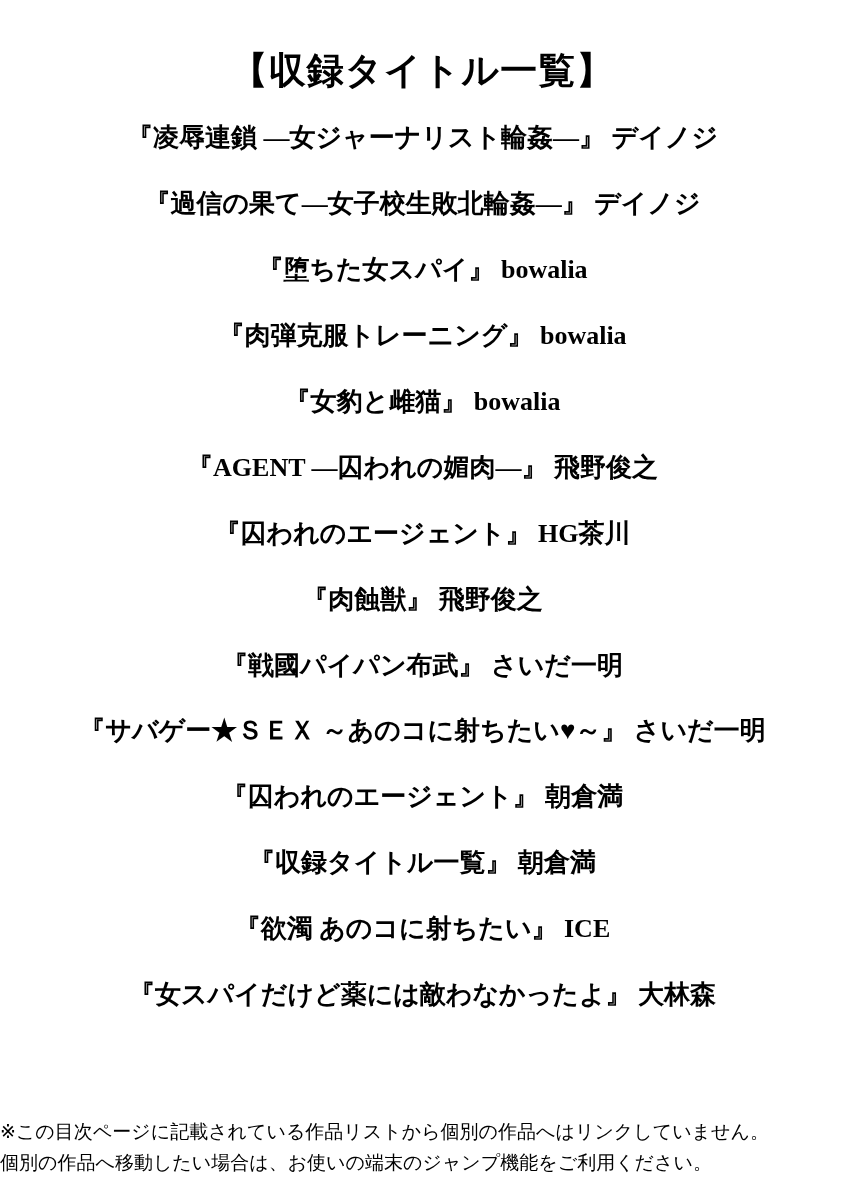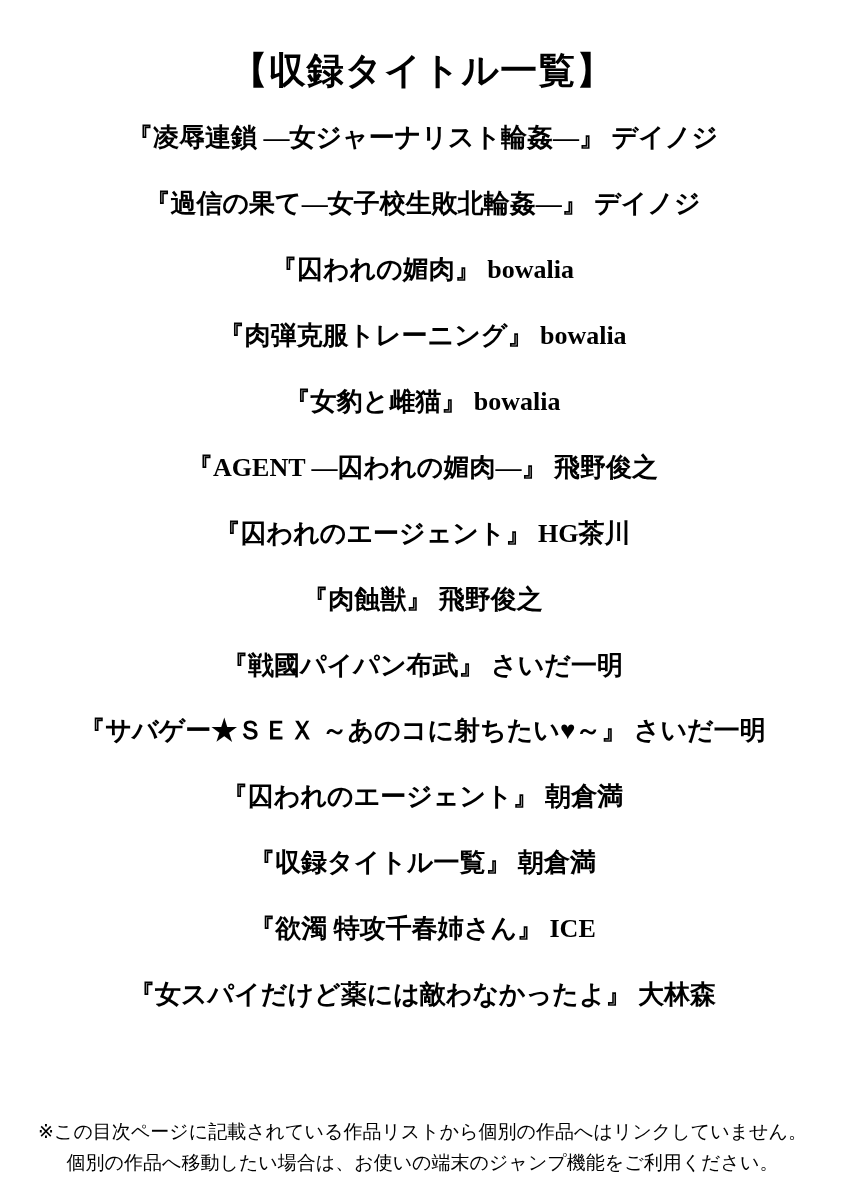--- a/index.html
+++ b/index.html
@@ -43,49 +43,48 @@
     justify-content: center;
     font-size: 26px;
     font-weight: bold;
     white-space: nowrap;
   }
   .footer {
     position: absolute;
     top: 1116px;
     left: 0;
     width: 100%;
-    text-align: center;
     font-family: "Liberation Sans", "DejaVu Sans", sans-serif;
     font-size: 19px;
     color: #000000;
   }
   .footer p {
     margin: 0;
     line-height: 31px;
     white-space: nowrap;
   }
 </style>
 </head>
 <body>
 
 <main class="page">
   <h1 class="title">【収録タイトル一覧】</h1>
   <section class="list" id="entry-list">
       <div class="entry">『凌辱連鎖 ―女ジャーナリスト輪姦―』 デイノジ</div>
       <div class="entry">『過信の果て―女子校生敗北輪姦―』 デイノジ</div>
-      <div class="entry">『囚われの媚肉』 bowalia</div>
+      <div class="entry">『堕ちた女スパイ』 bowalia</div>
       <div class="entry">『肉弾克服トレーニング』 bowalia</div>
       <div class="entry">『女豹と雌猫』 bowalia</div>
       <div class="entry">『AGENT ―囚われの媚肉―』 飛野俊之</div>
       <div class="entry">『囚われのエージェント』 HG茶川</div>
       <div class="entry">『肉蝕獣』 飛野俊之</div>
       <div class="entry">『戦國パイパン布武』 さいだ一明</div>
       <div class="entry">『サバゲー★ＳＥＸ ～あのコに射ちたい♥～』 さいだ一明</div>
       <div class="entry">『囚われのエージェント』 朝倉満</div>
       <div class="entry">『収録タイトル一覧』 朝倉満</div>
-      <div class="entry">『欲濁 特攻千春姉さん』 ICE</div>
+      <div class="entry">『欲濁 あのコに射ちたい』 ICE</div>
       <div class="entry">『女スパイだけど薬には敵わなかったよ』 大林森</div>
     </section>
   <footer class="footer">
     <p class="footer-line">※この目次ページに記載されている作品リストから個別の作品へはリンクしていません。</p>
     <p class="footer-line">個別の作品へ移動したい場合は、お使いの端末のジャンプ機能をご利用ください。</p>
   </footer>
 </main>
 
 </body></html>

